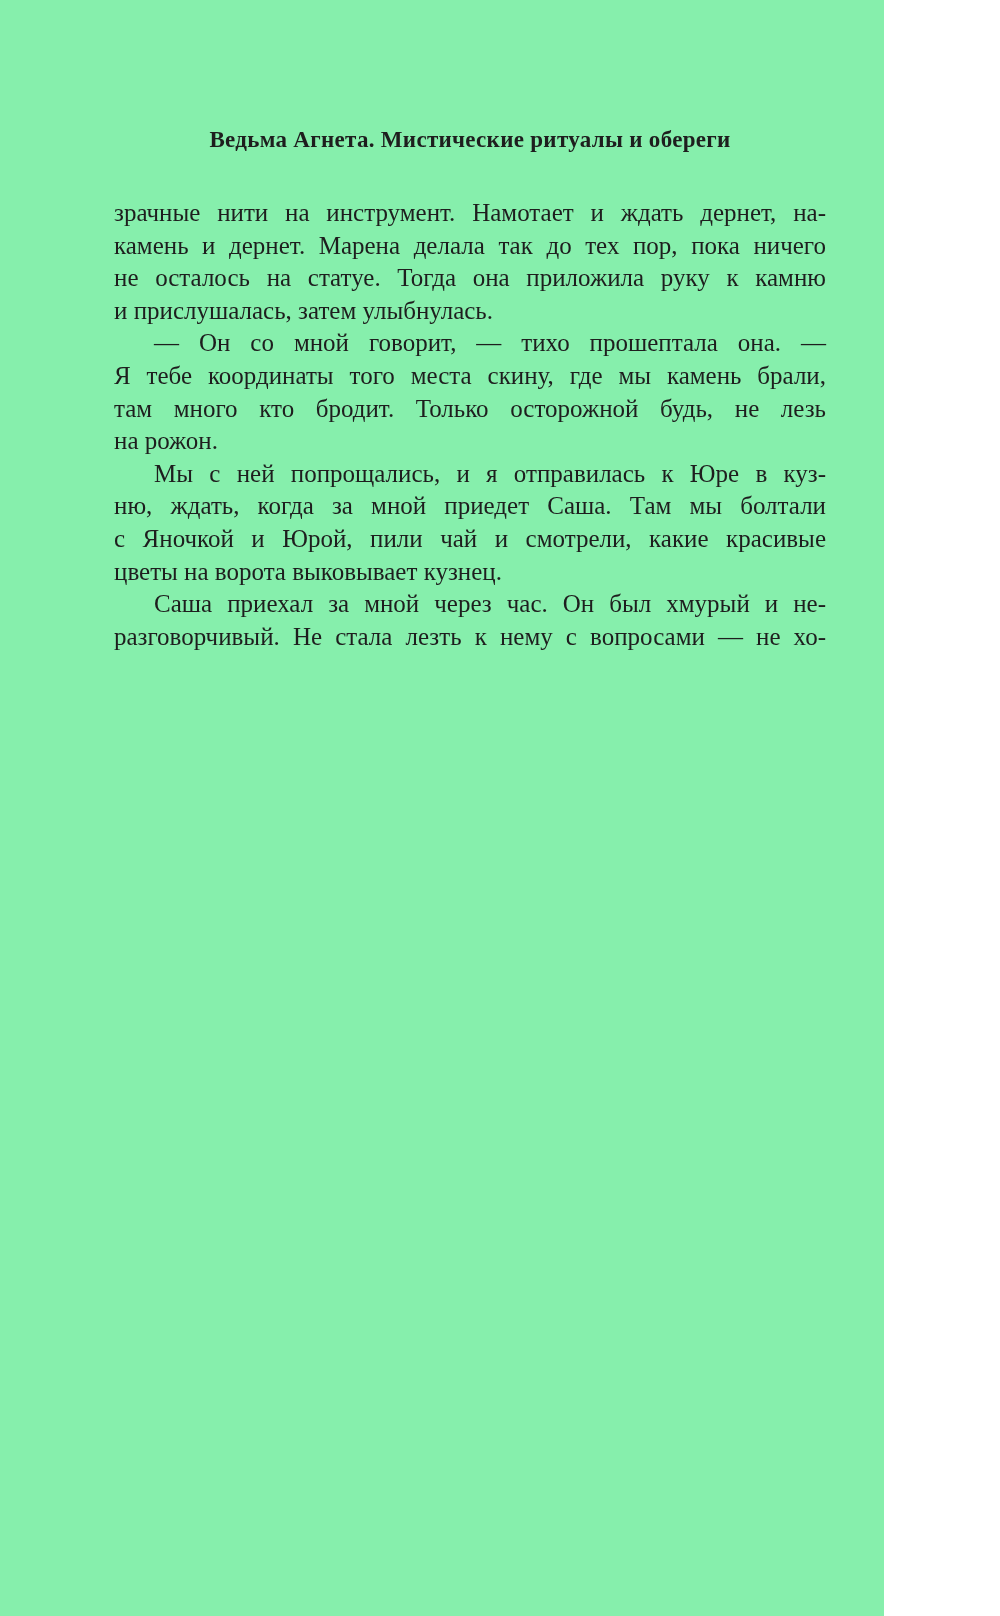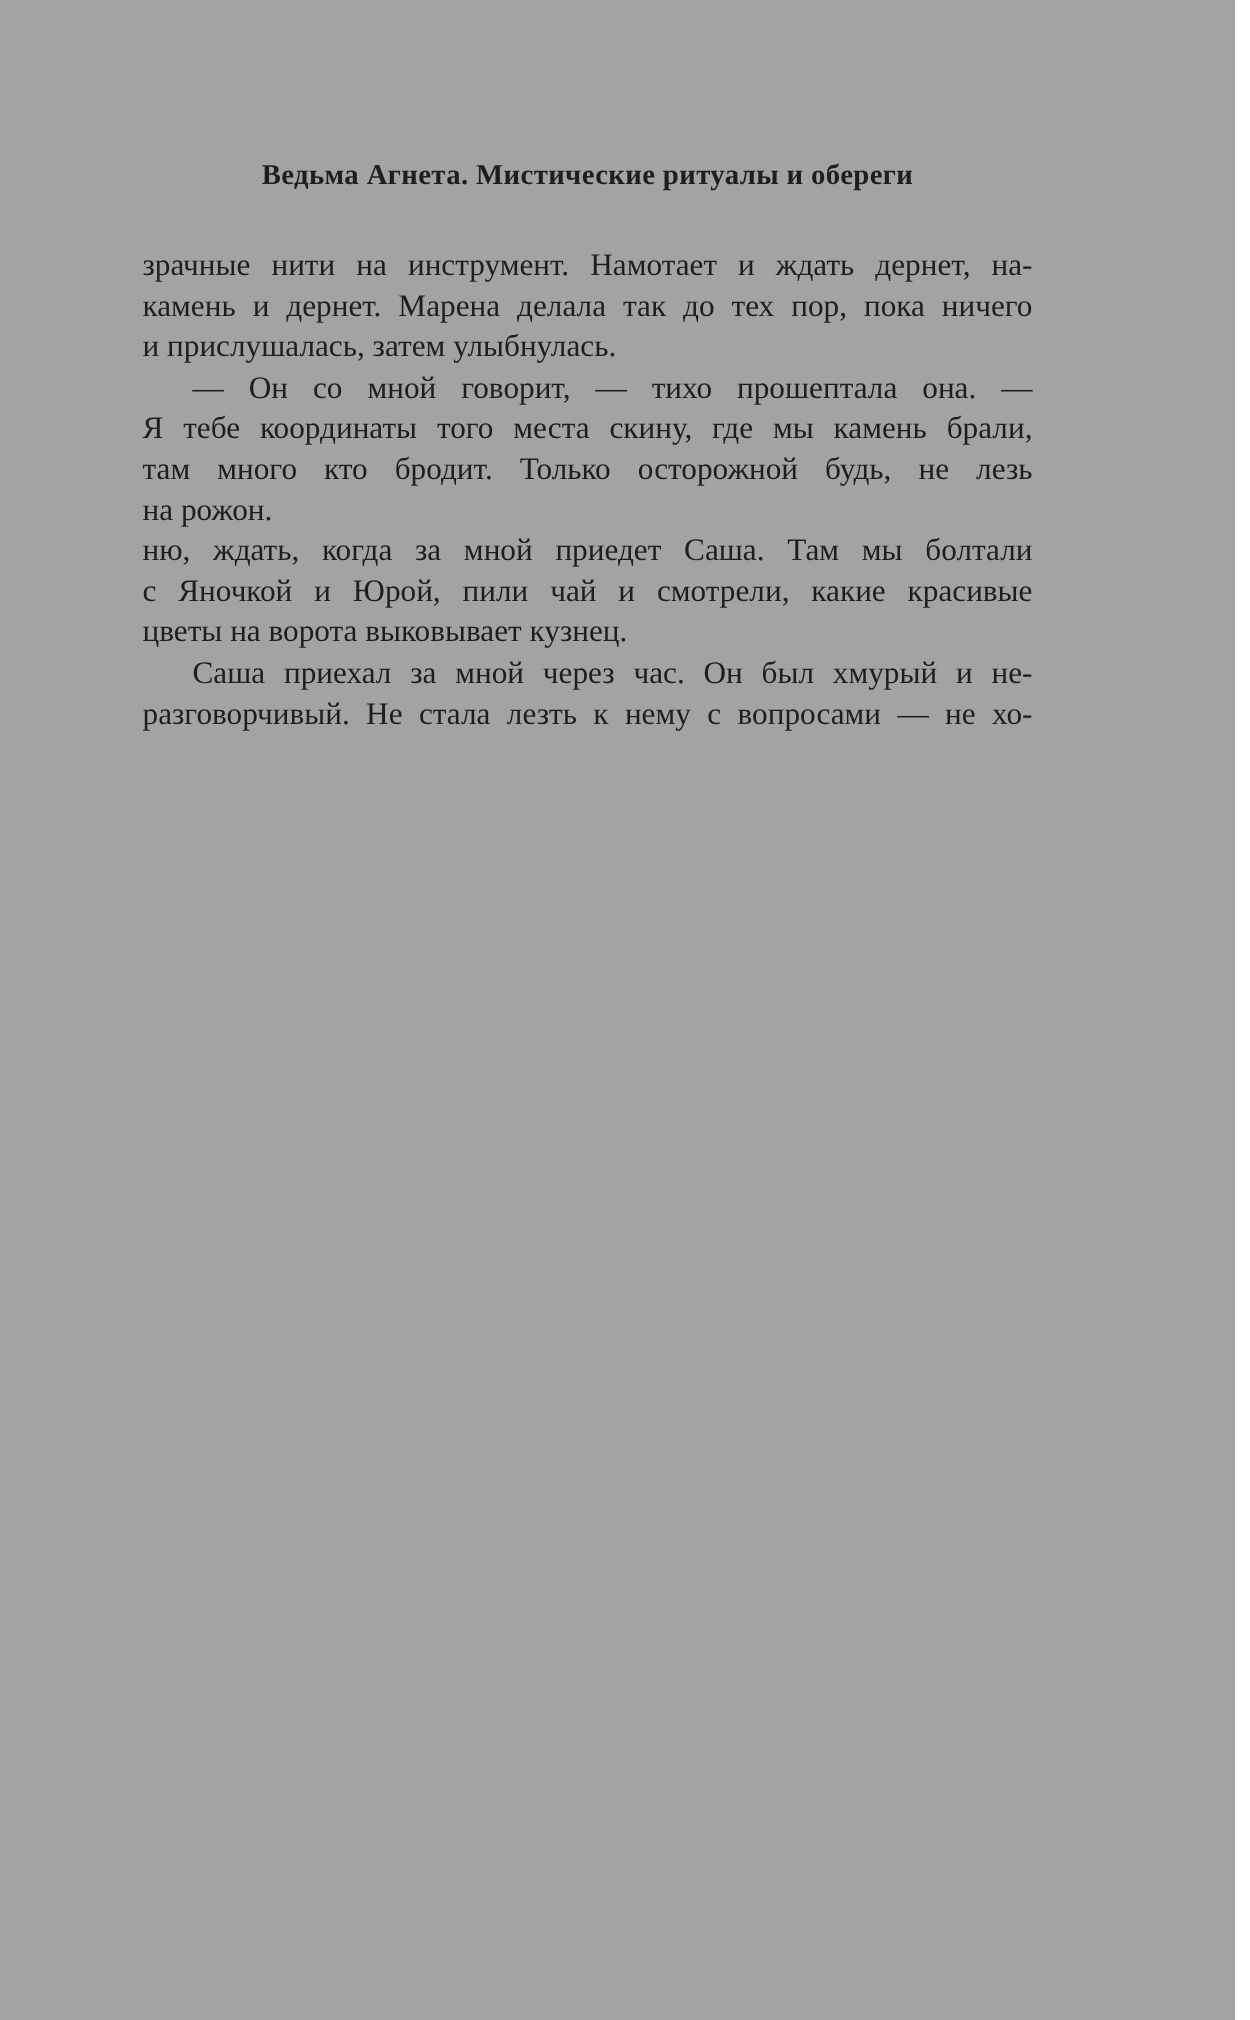--- a/index.html
+++ b/index.html
@@ -7,23 +7,23 @@
     padding: 0;
   }
   body {
     width: 1000px;
     height: 1616px;
     background: #ffffff;
     font-family: "Liberation Serif", serif;
   }
   .page {
     position: relative;
-    width: 988px;
+    width: 884px;
     height: 1616px;
-    background: #a3a3a3;
+    background: #86efac;
     overflow: hidden;
   }
   .running-header {
     position: absolute;
     left: 114px;
     top: 127px;
     width: 712px;
     text-align: center;
     font-weight: bold;
     font-size: 23px;
@@ -53,24 +53,26 @@
   }
 </style>
 </head>
 <body>
 
 <div class="page">
   <div class="running-header">Ведьма Агнета. Мистические ритуалы и обереги</div>
   <div class="body-text" id="text-container">
       <div class="line">зрачные нити на инструмент. Намотает и ждать дернет, на-</div>
       <div class="line">камень и дернет. Марена делала так до тех пор, пока ничего</div>
+      <div class="line">не осталось на статуе. Тогда она приложила руку к камню</div>
       <div class="line last">и прислушалась, затем улыбнулась.</div>
       <div class="line indent">— Он со мной говорит, — тихо прошептала она. —</div>
       <div class="line">Я тебе координаты того места скину, где мы камень брали,</div>
       <div class="line">там много кто бродит. Только осторожной будь, не лезь</div>
       <div class="line last">на рожон.</div>
+      <div class="line indent">Мы с ней попрощались, и я отправилась к Юре в куз-</div>
       <div class="line">ню, ждать, когда за мной приедет Саша. Там мы болтали</div>
       <div class="line">с Яночкой и Юрой, пили чай и смотрели, какие красивые</div>
       <div class="line last">цветы на ворота выковывает кузнец.</div>
       <div class="line indent">Саша приехал за мной через час. Он был хмурый и не-</div>
       <div class="line">разговорчивый. Не стала лезть к нему с вопросами — не хо-</div>
     </div>
 </div>
 
 </body></html>

